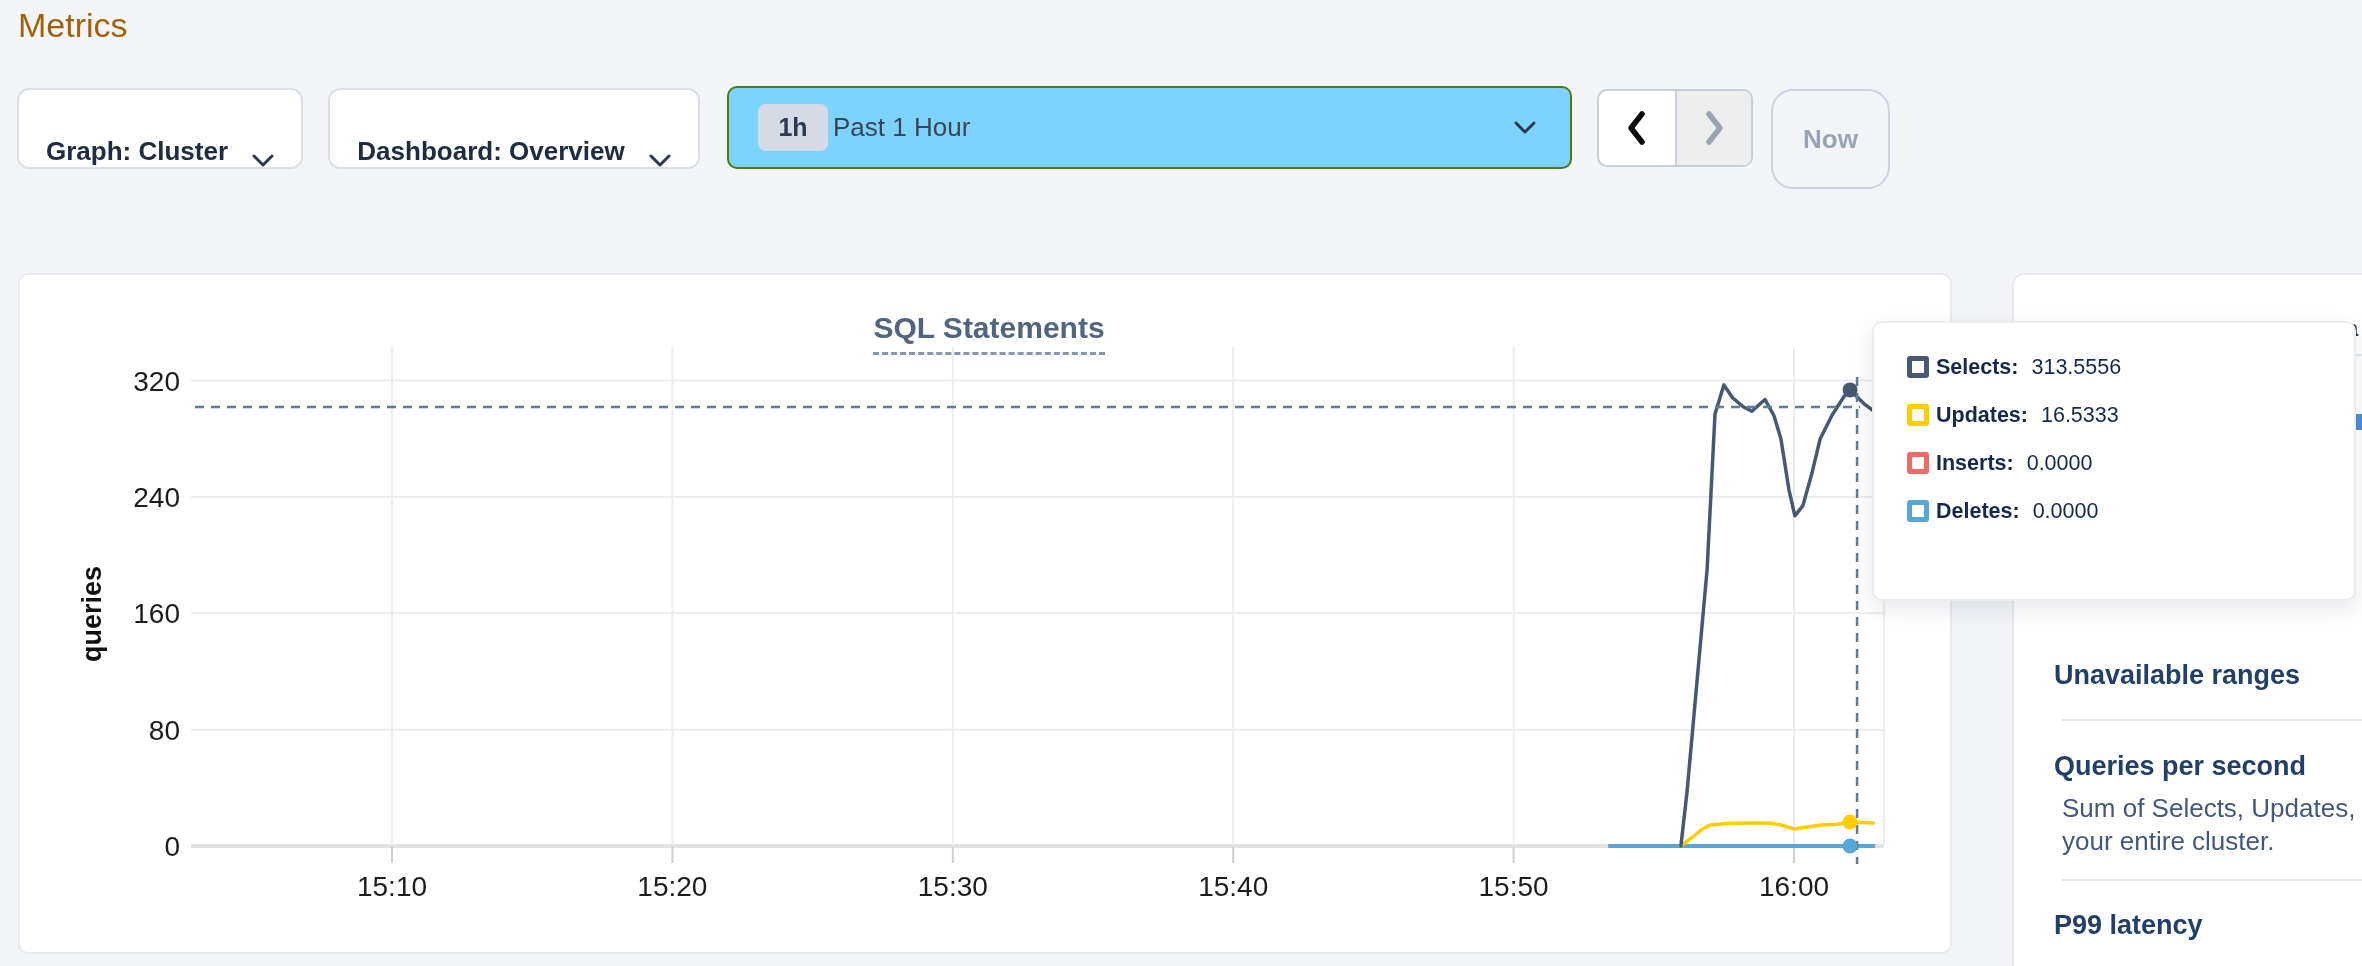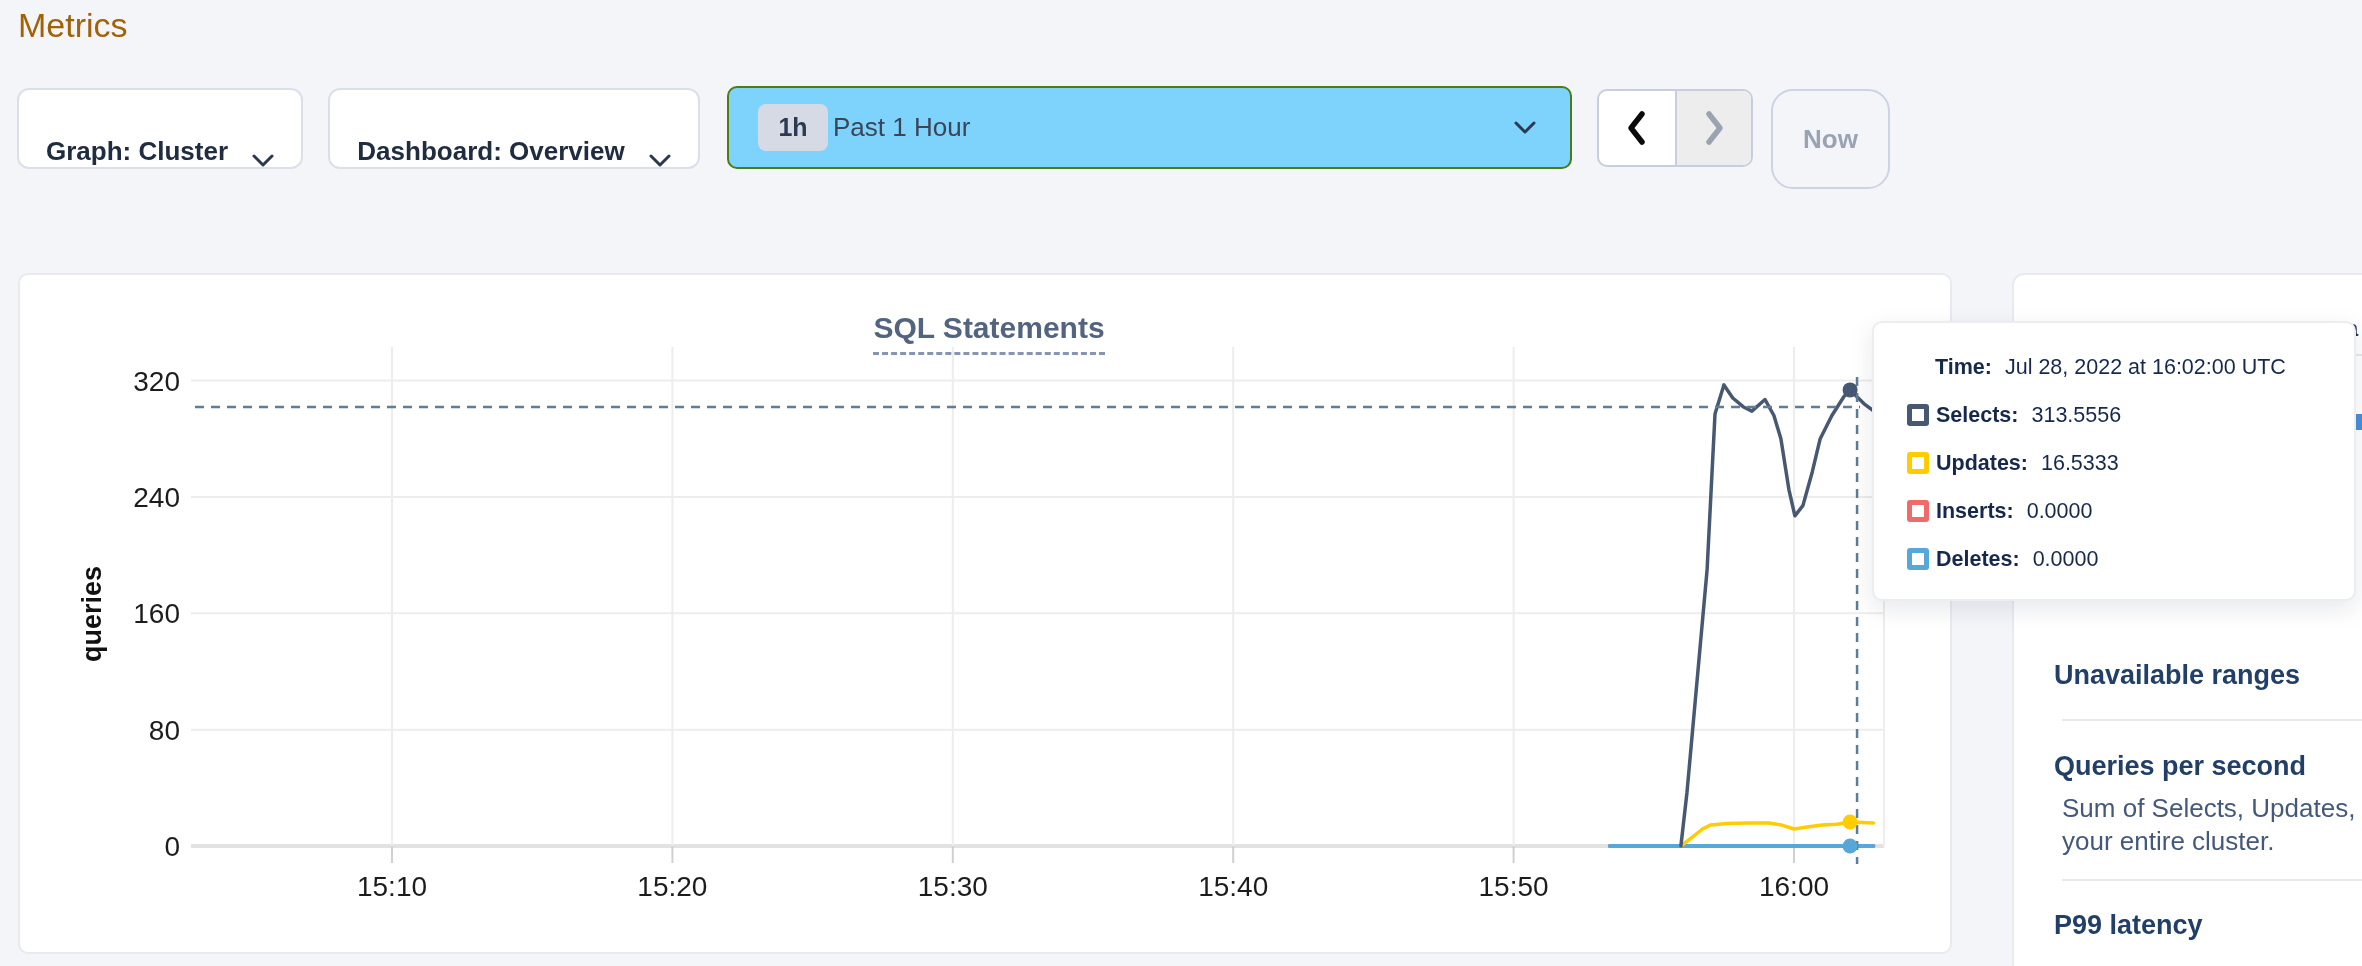--- a/index.html
+++ b/index.html
@@ -153,24 +153,20 @@
       <div class="rc-desc" style="top: 518px;">Sum of Selects, Updates, Inserts</div>
       <div class="rc-desc" style="top: 551px;">your entire cluster.</div>
       <div class="rc-divider" style="top: 604px;"></div>
       <div class="rc-heading" style="top: 635px;">P99 latency</div>
     </div>
 </div>
 <div class="frag-a">a</div>
 <div class="frag-blue"></div>
 
 <div class="tooltip">
-  <div class="tt-row tt-time-row">
-    <span class="tt-label">Time:</span>
-    <span class="tt-value">Jul 28, 2022 at 16:02:00 UTC</span>
-  </div>
   <div id="tt-rows">
       <div class="tt-row">
         <span class="tt-swatch" style="border: 5px solid rgb(71, 88, 114);"></span>
         <span class="tt-label">Selects:</span>
         <span class="tt-value">313.5556</span>
       </div>
       <div class="tt-row">
         <span class="tt-swatch" style="border: 5px solid rgb(255, 204, 0);"></span>
         <span class="tt-label">Updates:</span>
         <span class="tt-value">16.5333</span>

